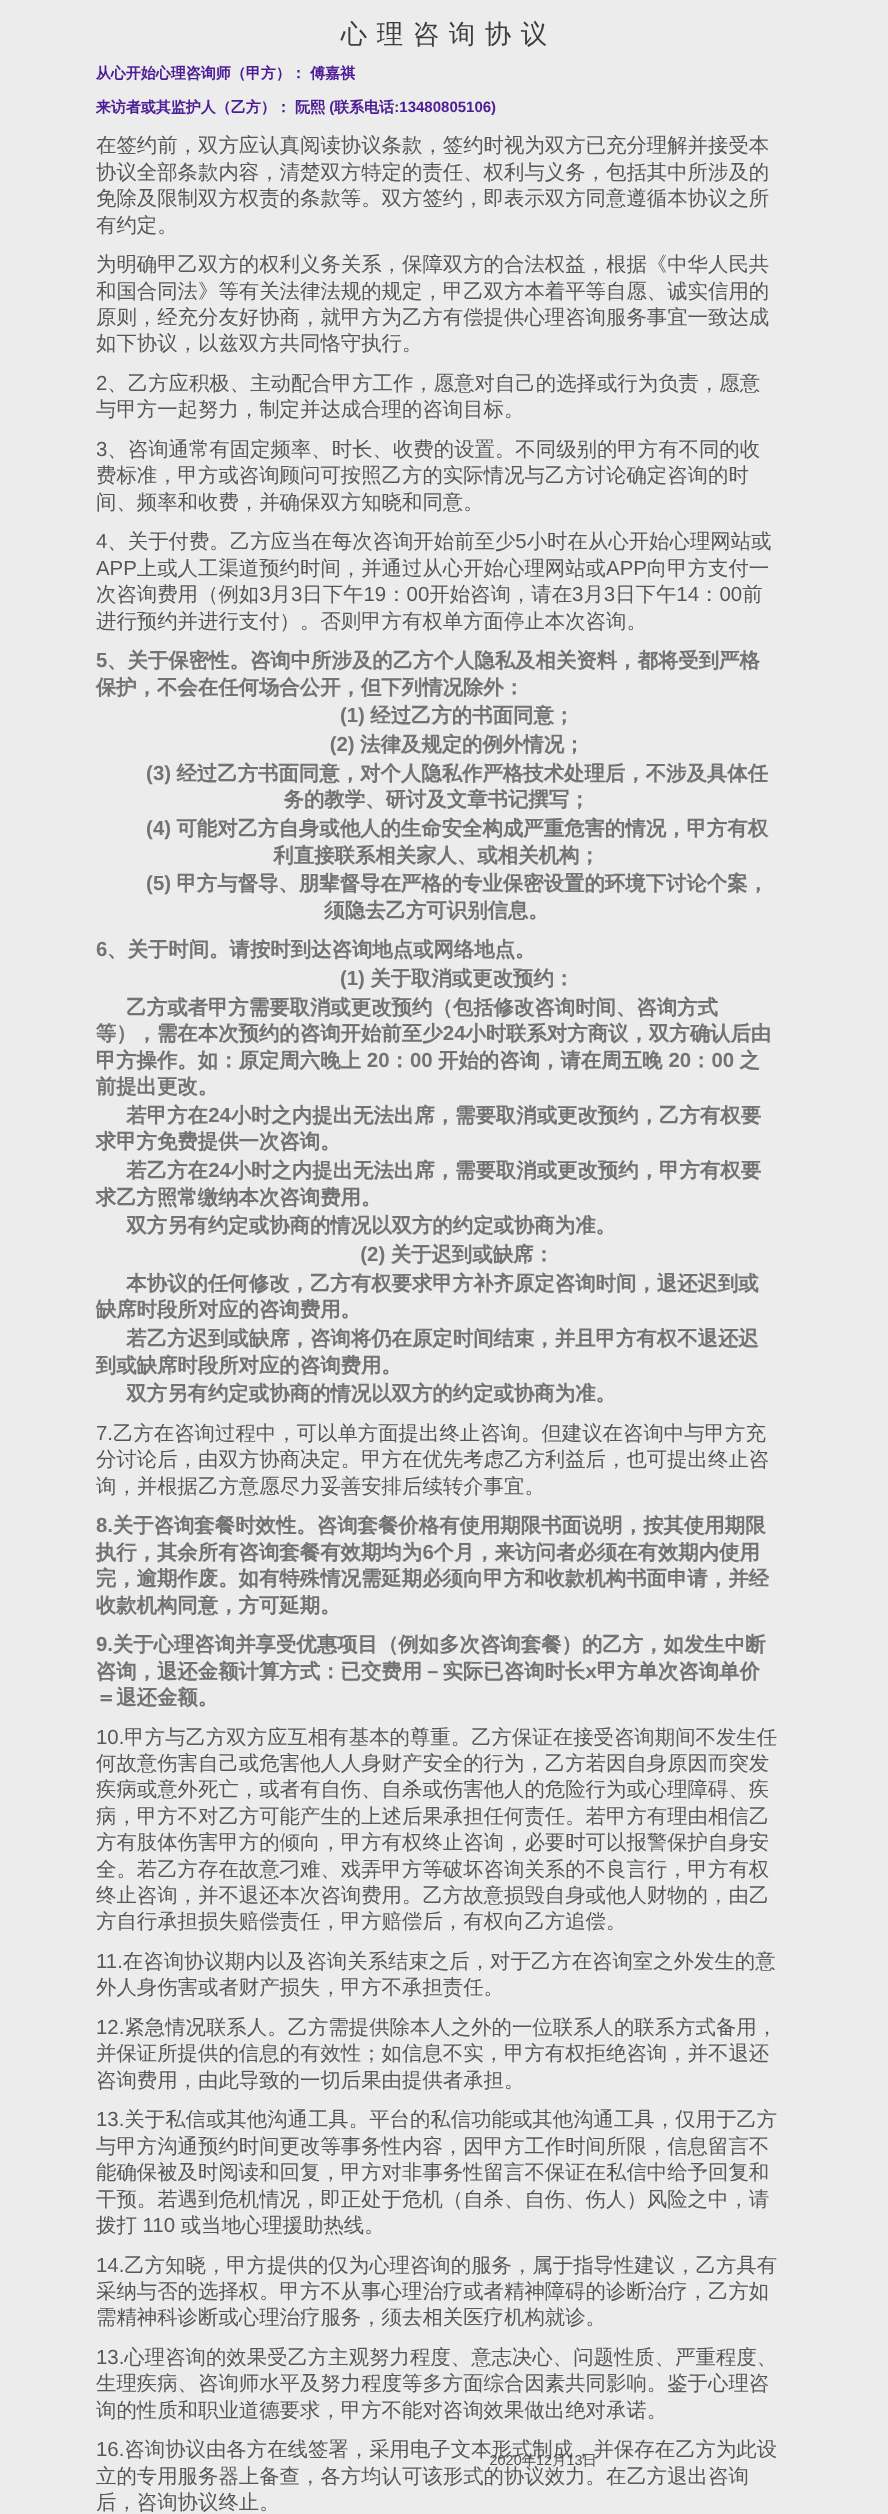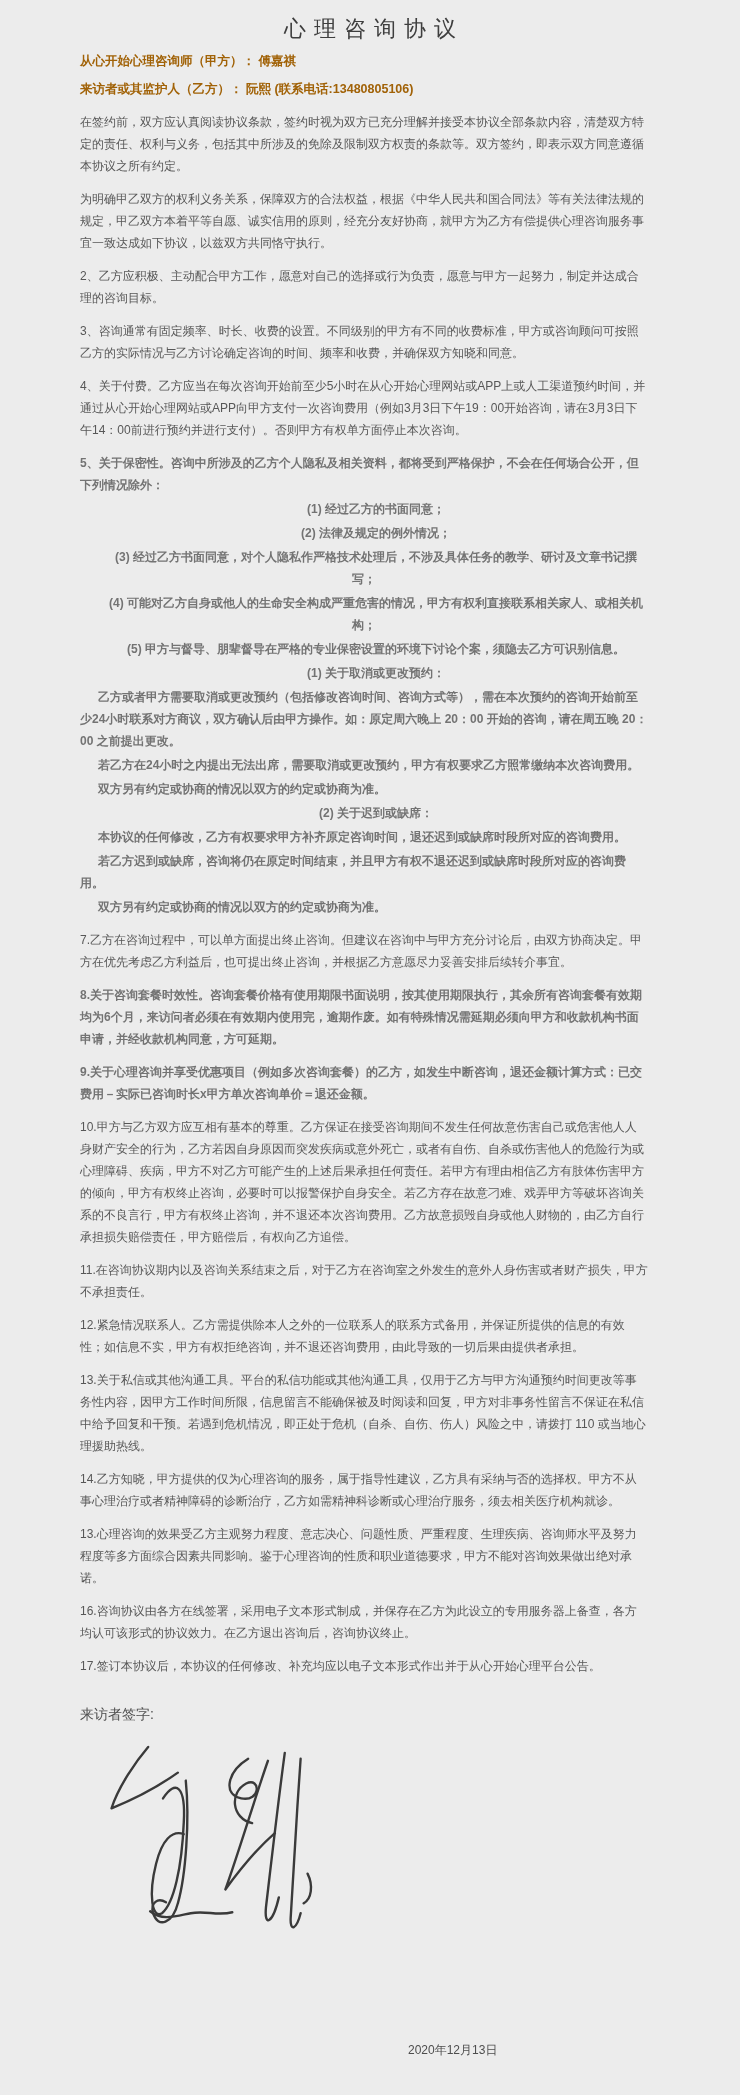--- a/index.html
+++ b/index.html
@@ -20,26 +20,26 @@
     font-weight:500;
     letter-spacing:8px;
     text-align:center;
     color:#3e3e3e;
     margin:2px 0 2px 0;
     text-indent:8px; 
   }
   .party-line{
     font-size:12.5px;
     font-weight:700;
-    color:#a16207;
+    color:#4c1d95;
     line-height:22px;
     margin:6px 0 0 0;
   }
   .para{
-    font-size:12px;
+    font-size:17px;
     line-height:22px;
     color:#575757;
     margin:11px 12px 0 0;
   }
   .para.bold{
     font-weight:700;
     color:#737373;
   }
   .para.sub{
     text-indent:2em;
@@ -94,22 +94,24 @@
         <p class="para clause">为明确甲乙双方的权利义务关系，保障双方的合法权益，根据《中华人民共和国合同法》等有关法律法规的规定，甲乙双方本着平等自愿、诚实信用的原则，经充分友好协商，就甲方为乙方有偿提供心理咨询服务事宜一致达成如下协议，以兹双方共同恪守执行。</p>
         <p class="para clause">2、乙方应积极、主动配合甲方工作，愿意对自己的选择或行为负责，愿意与甲方一起努力，制定并达成合理的咨询目标。</p>
         <p class="para clause">3、咨询通常有固定频率、时长、收费的设置。不同级别的甲方有不同的收费标准，甲方或咨询顾问可按照乙方的实际情况与乙方讨论确定咨询的时间、频率和收费，并确保双方知晓和同意。</p>
         <p class="para clause">4、关于付费。乙方应当在每次咨询开始前至少5小时在从心开始心理网站或APP上或人工渠道预约时间，并通过从心开始心理网站或APP向甲方支付一次咨询费用（例如3月3日下午19：00开始咨询，请在3月3日下午14：00前进行预约并进行支付）。否则甲方有权单方面停止本次咨询。</p>
         <p class="para clause bold">5、关于保密性。咨询中所涉及的乙方个人隐私及相关资料，都将受到严格保护，不会在任何场合公开，但下列情况除外：</p>
         <p class="para sub bold">(1) 经过乙方的书面同意；</p>
         <p class="para sub bold">(2) 法律及规定的例外情况；</p>
         <p class="para sub bold">(3) 经过乙方书面同意，对个人隐私作严格技术处理后，不涉及具体任务的教学、研讨及文章书记撰写；</p>
         <p class="para sub bold">(4) 可能对乙方自身或他人的生命安全构成严重危害的情况，甲方有权利直接联系相关家人、或相关机构；</p>
         <p class="para sub bold">(5) 甲方与督导、朋辈督导在严格的专业保密设置的环境下讨论个案，须隐去乙方可识别信息。</p>
+        <p class="para clause bold">6、关于时间。请按时到达咨询地点或网络地点。</p>
         <p class="para sub bold">(1) 关于取消或更改预约：</p>
         <p class="para subpara bold">乙方或者甲方需要取消或更改预约（包括修改咨询时间、咨询方式等），需在本次预约的咨询开始前至少24小时联系对方商议，双方确认后由甲方操作。如：原定周六晚上 20：00 开始的咨询，请在周五晚 20：00 之前提出更改。</p>
+        <p class="para subpara bold">若甲方在24小时之内提出无法出席，需要取消或更改预约，乙方有权要求甲方免费提供一次咨询。</p>
         <p class="para subpara bold">若乙方在24小时之内提出无法出席，需要取消或更改预约，甲方有权要求乙方照常缴纳本次咨询费用。</p>
         <p class="para subpara bold">双方另有约定或协商的情况以双方的约定或协商为准。</p>
         <p class="para sub bold">(2) 关于迟到或缺席：</p>
         <p class="para subpara bold">本协议的任何修改，乙方有权要求甲方补齐原定咨询时间，退还迟到或缺席时段所对应的咨询费用。</p>
         <p class="para subpara bold">若乙方迟到或缺席，咨询将仍在原定时间结束，并且甲方有权不退还迟到或缺席时段所对应的咨询费用。</p>
         <p class="para subpara bold">双方另有约定或协商的情况以双方的约定或协商为准。</p>
         <p class="para clause">7.乙方在咨询过程中，可以单方面提出终止咨询。但建议在咨询中与甲方充分讨论后，由双方协商决定。甲方在优先考虑乙方利益后，也可提出终止咨询，并根据乙方意愿尽力妥善安排后续转介事宜。</p>
         <p class="para clause bold">8.关于咨询套餐时效性。咨询套餐价格有使用期限书面说明，按其使用期限执行，其余所有咨询套餐有效期均为6个月，来访问者必须在有效期内使用完，逾期作废。如有特殊情况需延期必须向甲方和收款机构书面申请，并经收款机构同意，方可延期。</p>
         <p class="para clause bold">9.关于心理咨询并享受优惠项目（例如多次咨询套餐）的乙方，如发生中断咨询，退还金额计算方式：已交费用－实际已咨询时长x甲方单次咨询单价＝退还金额。</p>
         <p class="para clause">10.甲方与乙方双方应互相有基本的尊重。乙方保证在接受咨询期间不发生任何故意伤害自己或危害他人人身财产安全的行为，乙方若因自身原因而突发疾病或意外死亡，或者有自伤、自杀或伤害他人的危险行为或心理障碍、疾病，甲方不对乙方可能产生的上述后果承担任何责任。若甲方有理由相信乙方有肢体伤害甲方的倾向，甲方有权终止咨询，必要时可以报警保护自身安全。若乙方存在故意刁难、戏弄甲方等破坏咨询关系的不良言行，甲方有权终止咨询，并不退还本次咨询费用。乙方故意损毁自身或他人财物的，由乙方自行承担损失赔偿责任，甲方赔偿后，有权向乙方追偿。</p>

